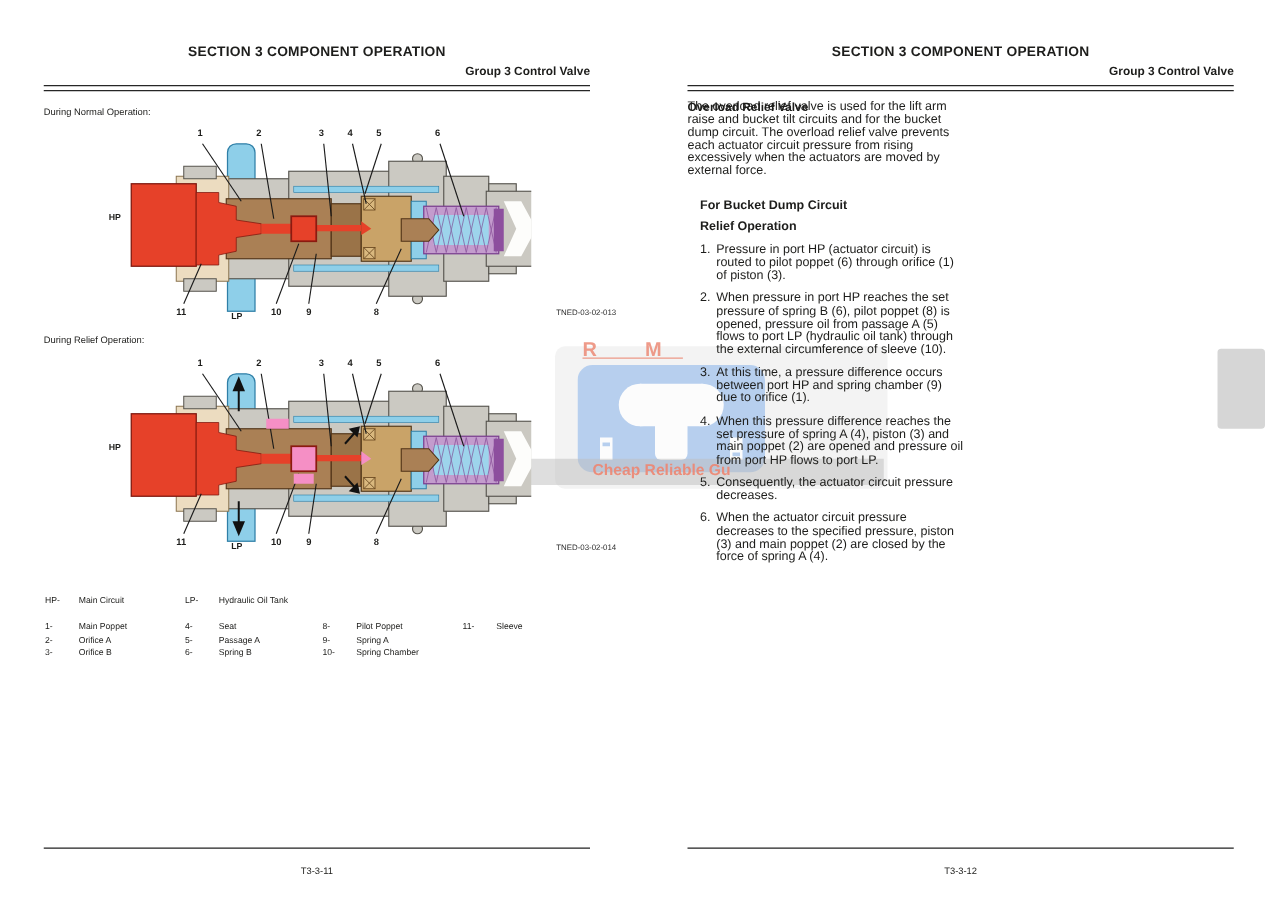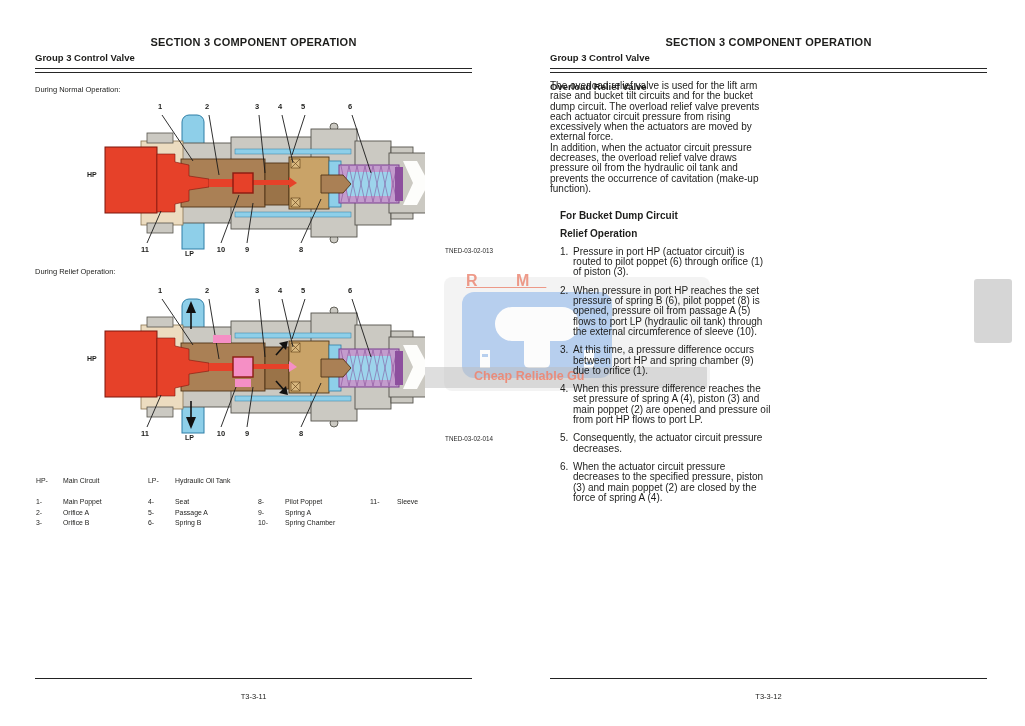--- a/index.html
+++ b/index.html
@@ -5,21 +5,21 @@
   html,body{margin:0;padding:0;}
   body{font-family:"Liberation Sans",sans-serif;color:#1d1d1b;background:#fff;}
   .canvas{position:relative;width:1025px;height:726px;background:#ffffff;overflow:hidden;}
 
   
   .page{position:absolute;top:36px;width:437px;height:660px;z-index:1;}
   .page-left{left:35px;}
   .page-right{left:550px;}
 
   .ph-title{text-align:center;font-size:11px;font-weight:bold;letter-spacing:.2px;}
-  .ph-sub{text-align:left;font-size:9.5px;font-weight:bold;margin-top:4px;}
+  .ph-sub{text-align:right;font-size:9.5px;font-weight:bold;margin-top:4px;}
   .ph-rule{margin-top:5px;height:2.5px;border-top:1.6px solid #262626;border-bottom:.8px solid #262626;}
 
   
   .op-label{position:absolute;left:0;font-size:7.5px;}
   .lbl-normal{top:49px;}
   .lbl-relief{top:231px;}
   .diagram{position:absolute;left:50px;width:340px;height:168px;}
   .d1{top:63px;}
   .d2{top:247px;}
   .valve-svg{position:absolute;left:0;top:0;width:340px;height:168px;}
@@ -229,21 +229,20 @@
 
   <div class="page page-right">
     <div class="ph-title">SECTION 3 COMPONENT OPERATION</div>
     <div class="ph-sub">Group 3 Control Valve</div>
     <div class="ph-rule"></div>
 
     <div class="rp-heading">Overload Relief Valve</div>
 
     <div class="rp-body">
       <p>The overload relief valve is used for the lift arm raise and bucket tilt circuits and for the bucket dump circuit. The overload relief valve prevents each actuator circuit pressure from rising excessively when the actuators are moved by external force.</p>
-      <p>In addition, when the actuator circuit pressure decreases, the overload relief valve draws pressure oil from the hydraulic oil tank and prevents the occurrence of cavitation (make-up function).</p>
       <div class="rp-sub sub1">For Bucket Dump Circuit</div>
       <div class="rp-sub sub2">Relief Operation</div>
       <div class="steps">
         <div class="step">
           <span class="step-n">1.</span>
           <span class="step-t">Pressure in port HP (actuator circuit) is routed to pilot poppet (6) through orifice (1) of piston (3).</span>
         </div>
         <div class="step">
           <span class="step-n">2.</span>
           <span class="step-t">When pressure in port HP reaches the set pressure of spring B (6), pilot poppet (8) is opened, pressure oil from passage A (5) flows to port LP (hydraulic oil tank) through the external circumference of sleeve (10).</span>

